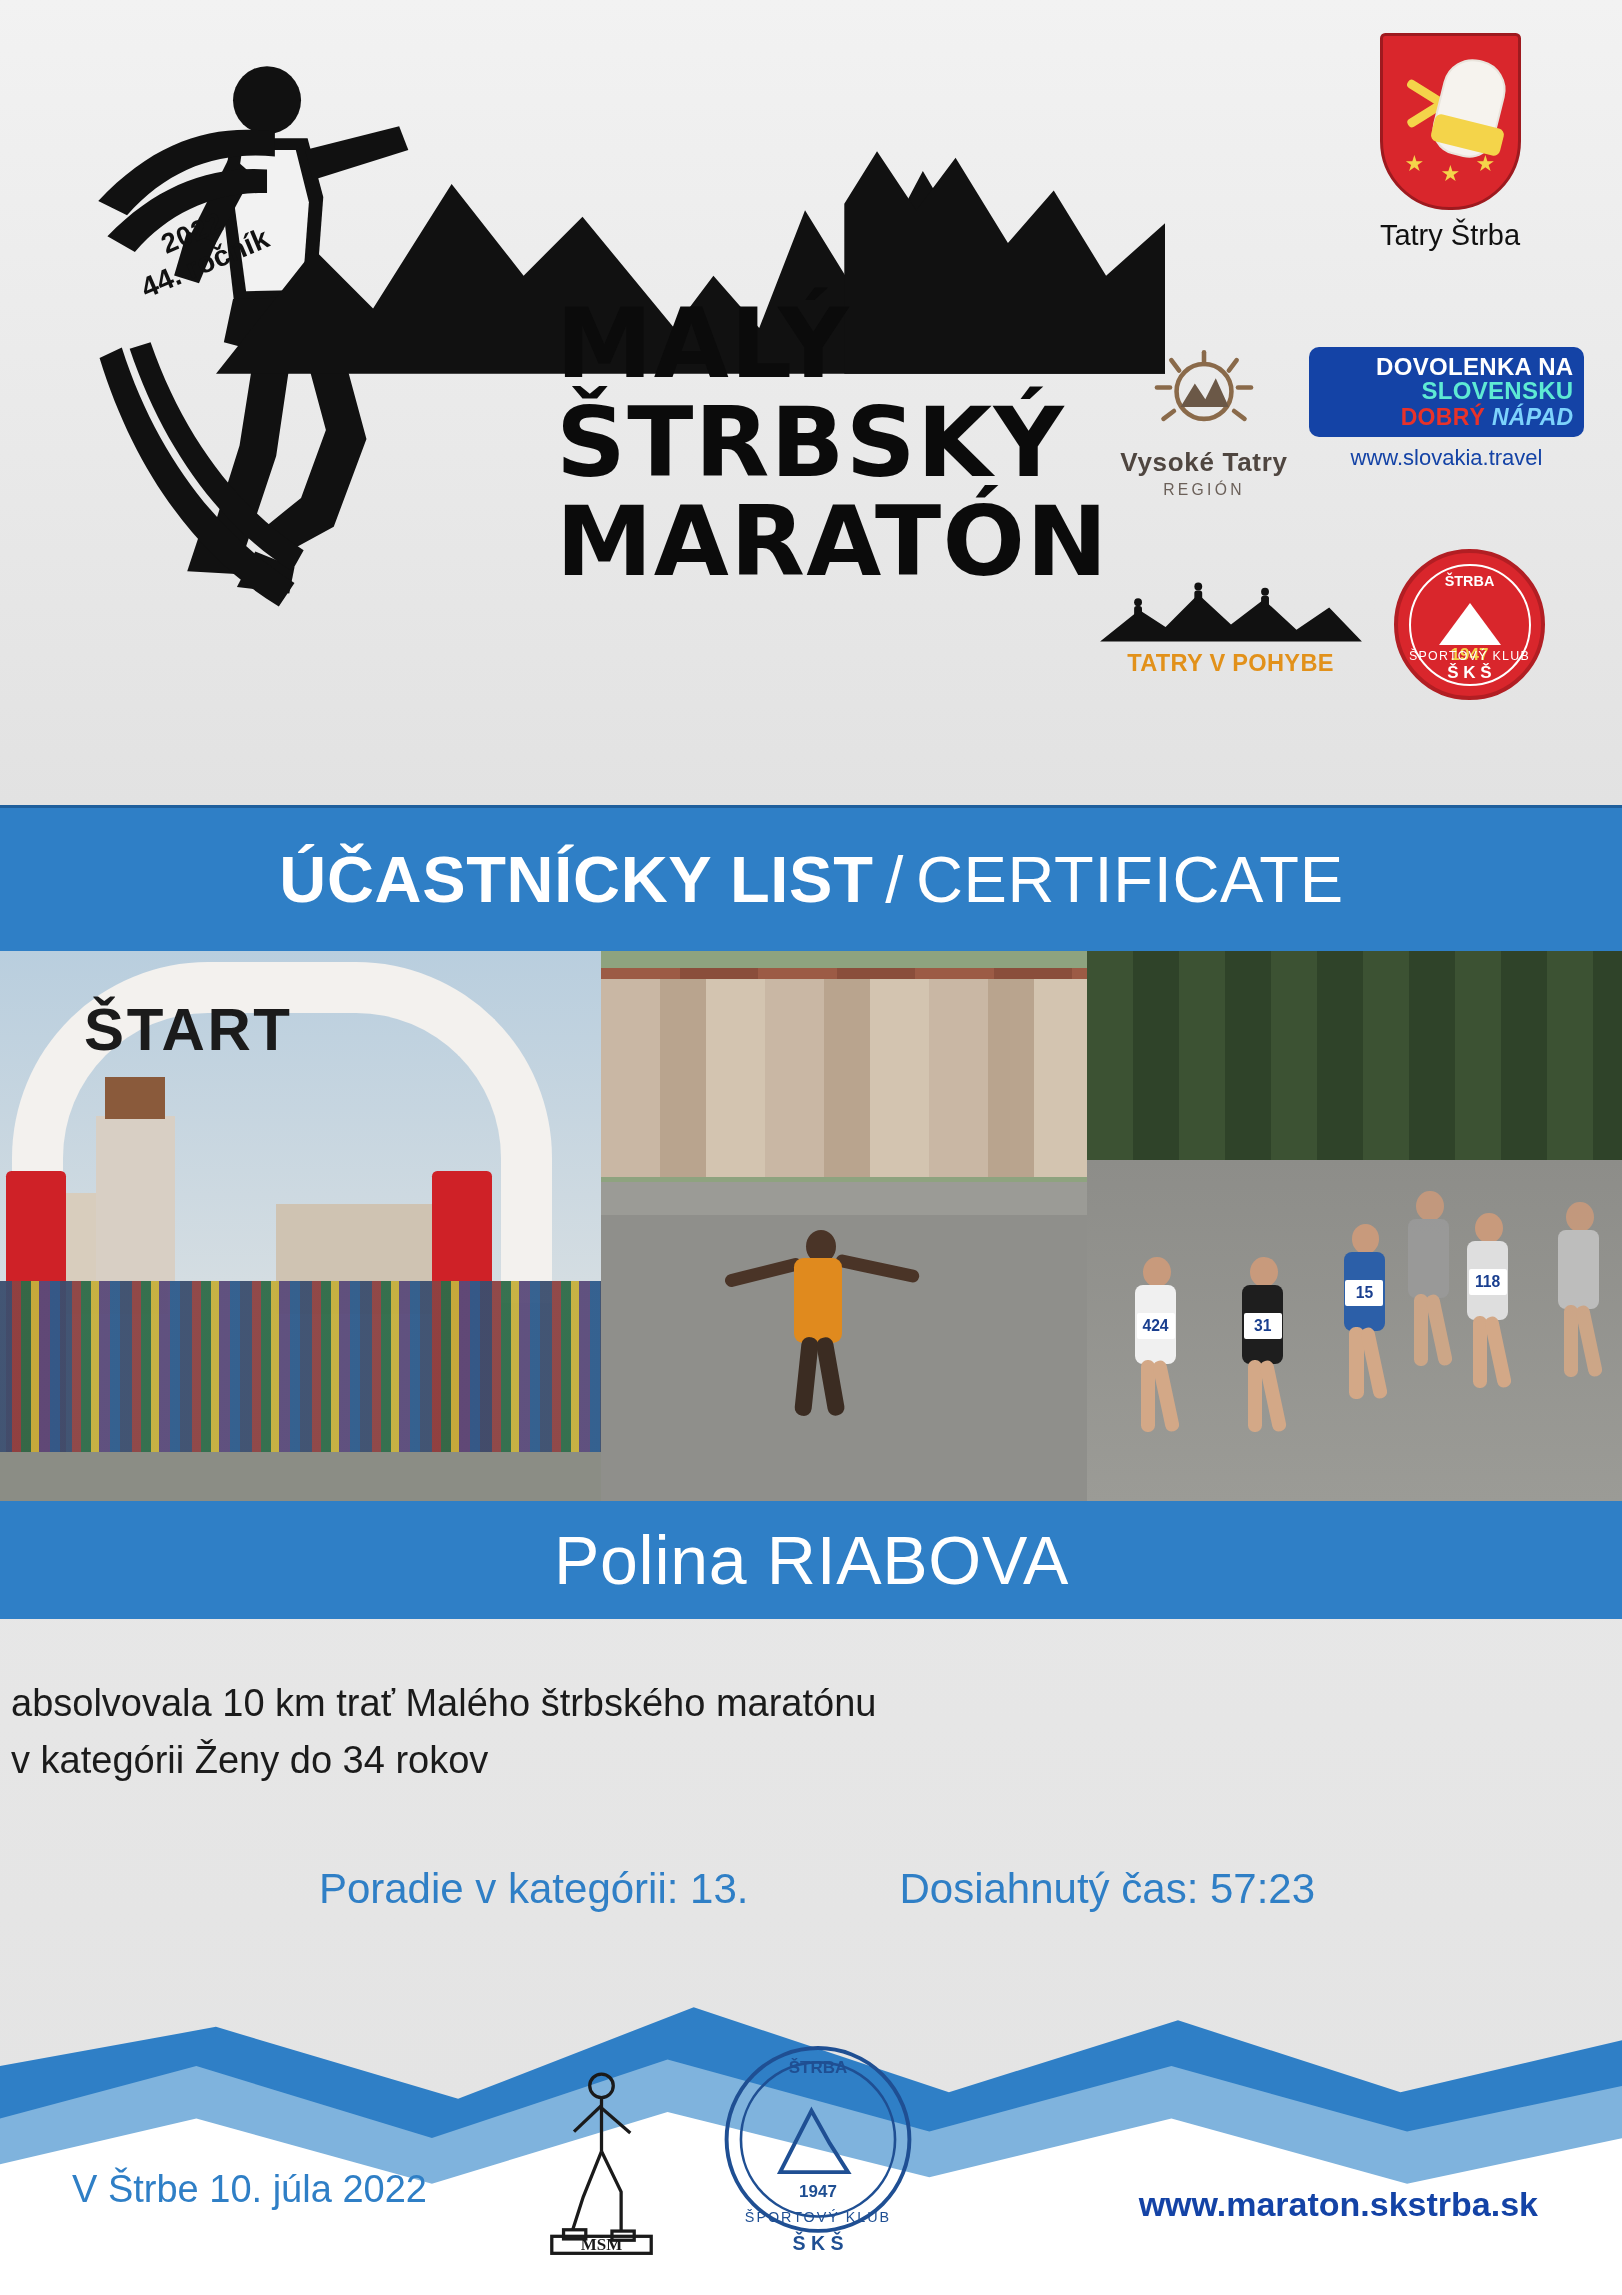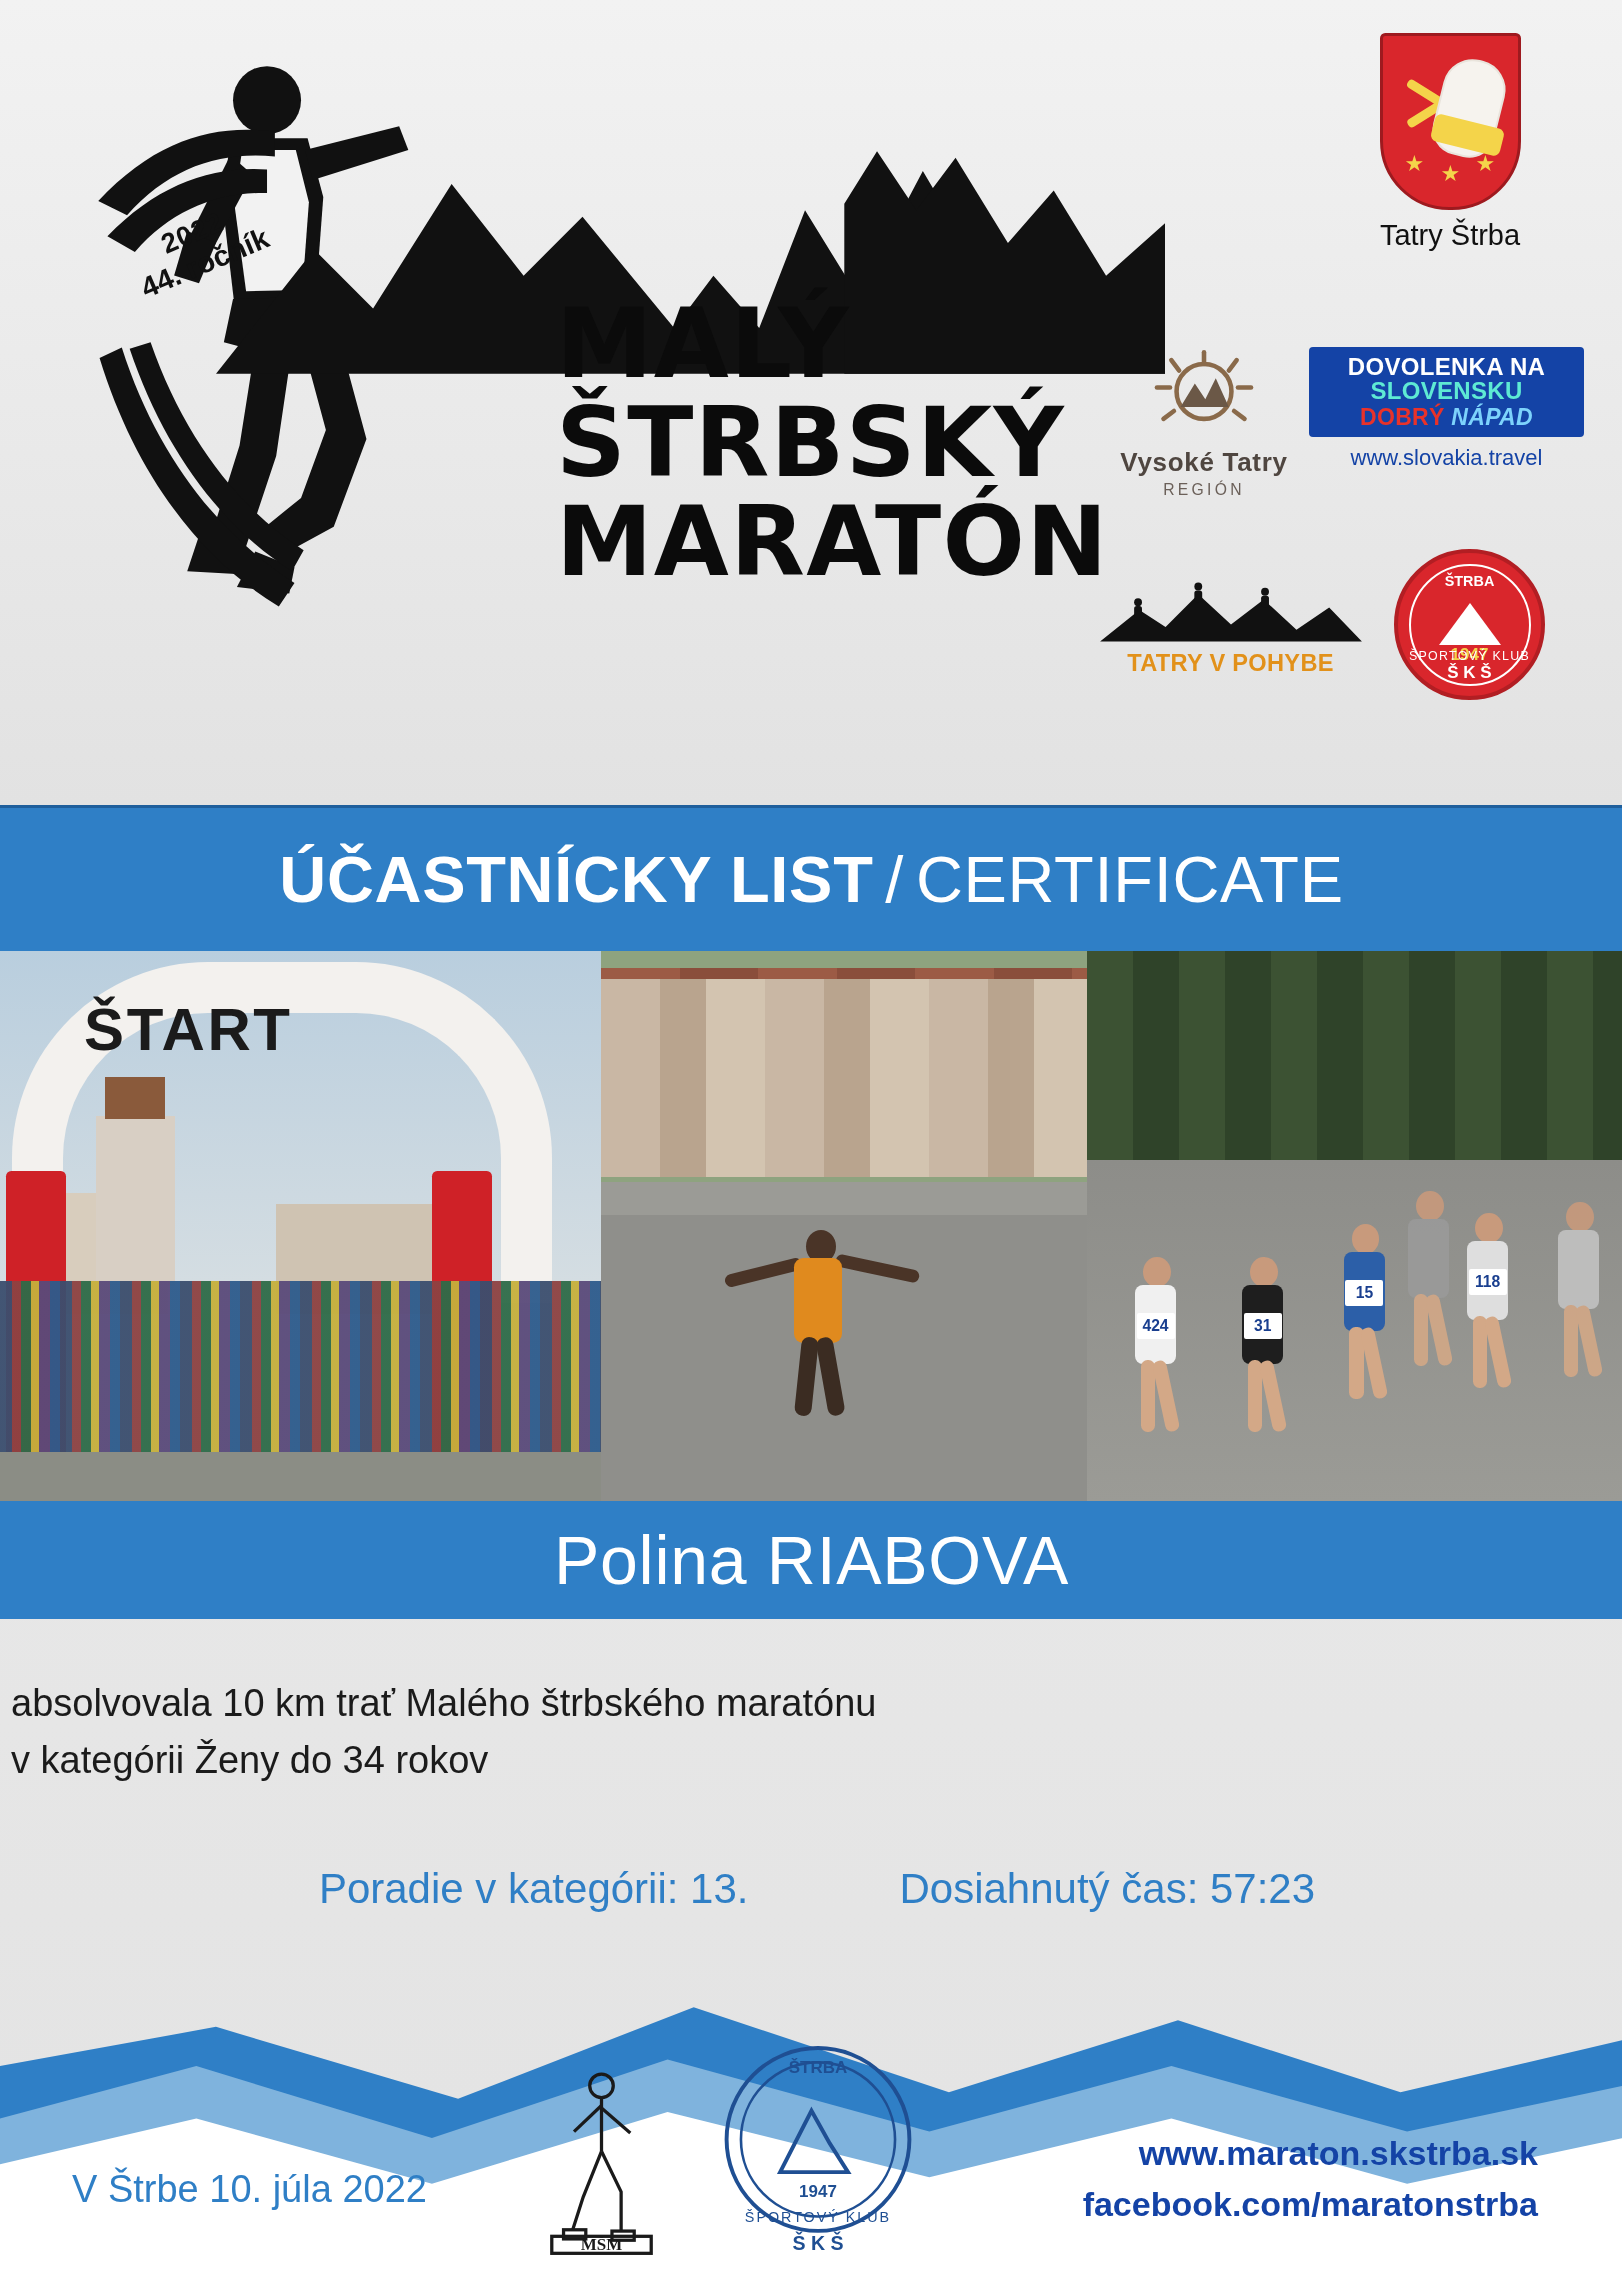--- a/index.html
+++ b/index.html
@@ -92,21 +92,21 @@
   .coat .t1 { transform: rotate(-32deg); }
   .coat .t2 { transform: rotate(32deg); }
   .coat-label { margin-top: 9.2px; font-size: 29px; color: #111; }
 
   .vt-wrap { position: absolute; left: -72px; top: 321px; width: 196px; text-align: center; }
   .vt-sun { width: 118px; height: 98px; margin: 0 auto; position: relative; }
   .vt-text1 { font-size: 26px; font-weight: bold; color: #4f4640; letter-spacing: 0.7px; }
   .vt-text2 { font-size: 15.7px; color: #6b6059; letter-spacing: 3.3px; margin-top: 2.6px; }
 
   .sk-wrap { position: absolute; left: 131px; top: 321px; width: 275px; text-align: center;}
-  .sk-box { background: #1443a6; padding: 7.9px 10.5px 6.5px; border-radius: 4px; text-align: center; }
+  .sk-box { background: #1443a6; padding: 7.9px 10.5px 6.5px; border-radius: 10px; text-align: right; }
   .sk-l1 { color:#fff; font-size: 24px; font-weight: bold; letter-spacing: 0.3px; line-height: 1.02;}
   .sk-l2 { color:#5eead4; font-size: 24px; font-weight: bold; letter-spacing: 0.3px; line-height: 1.02;}
   .sk-l3 { font-size: 23px; font-weight: bold; letter-spacing: 0.3px; }
   .sk-l3 span.r { color:#e8322a; }
   .sk-l3 span.w { color:#7dd3fc;font-style:italic; }
   .sk-url { color:#1443a6; font-size: 22px; margin-top: 7.9px; }
 
   .tvp-wrap { position: absolute; left: -85px; top: 550px; width: 275px; text-align:center; }
   .tvp-ridge { width: 262px; height: 72px; margin: 0 auto; }
   .tvp-text { color:#e2911a; font-weight: bold; font-size: 23.6px; letter-spacing: 0.3px; text-align: center; }
@@ -492,18 +492,17 @@
       <circle cx="150" cy="160" r="118" fill="none" stroke="#1f4f93" stroke-width="4"></circle>
       <path d="M92 210 L140 116 L168 166 L196 210 Z" fill="none" stroke="#1f4f93" stroke-width="6"></path>
       <text x="150" y="58" font-size="26" font-weight="bold" fill="#1f4f93" text-anchor="middle">ŠTRBA</text>
       <text x="150" y="248" font-size="26" font-weight="bold" fill="#1f4f93" text-anchor="middle">1947</text>
       <text x="150" y="286" font-size="22" fill="#1f4f93" text-anchor="middle" letter-spacing="3">ŠPORTOVÝ KLUB</text>
       <text x="150" y="330" font-size="30" font-weight="bold" fill="#1f4f93" text-anchor="middle">Š K Š</text>
     </svg>
 
     <div class="f-links">
       <div>www.maraton.skstrba.sk</div>
-      <div>facebook.com/maratonstrba</div>
     </div>
   </div>
 
 </div>
 
 
 </body></html>

